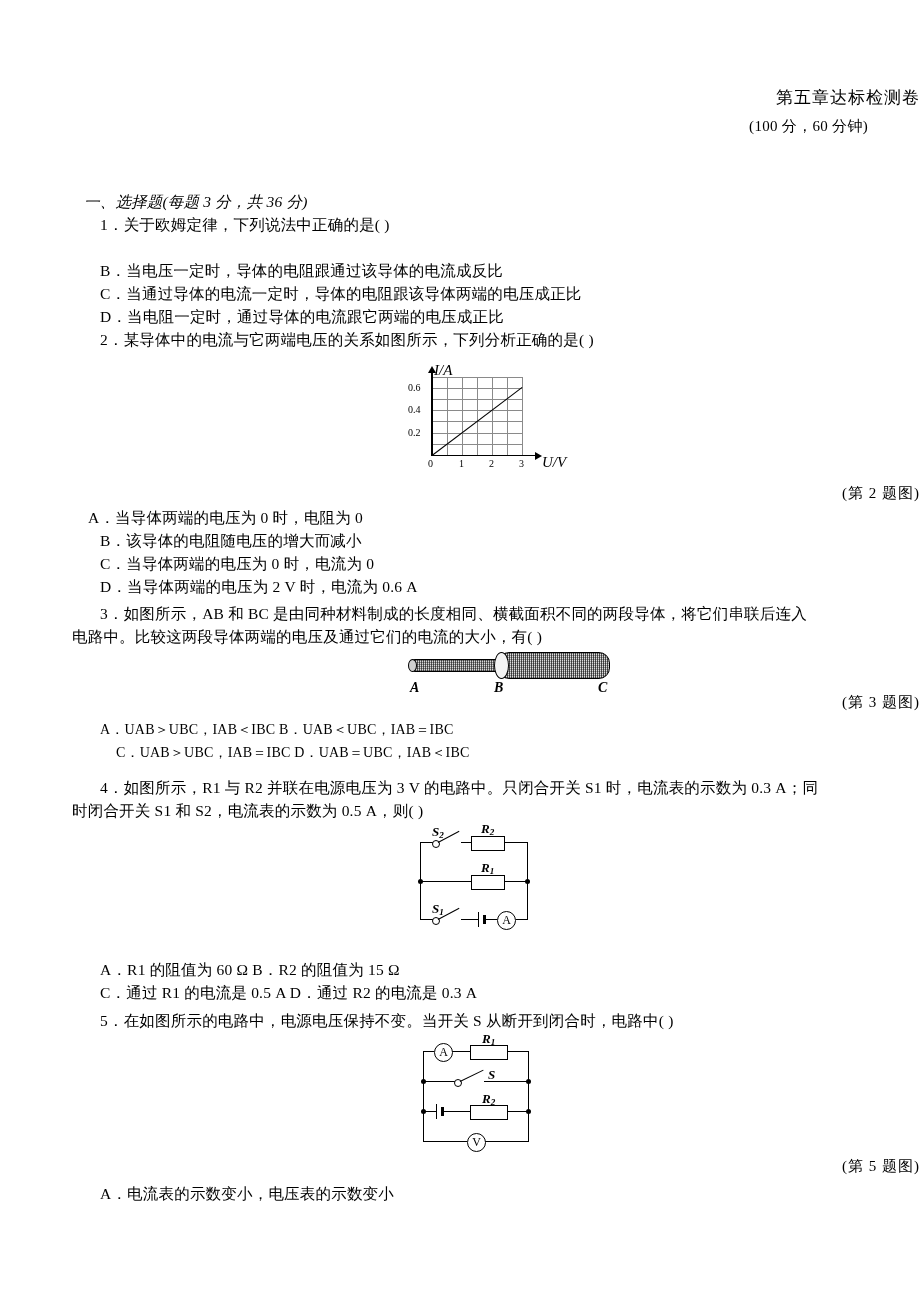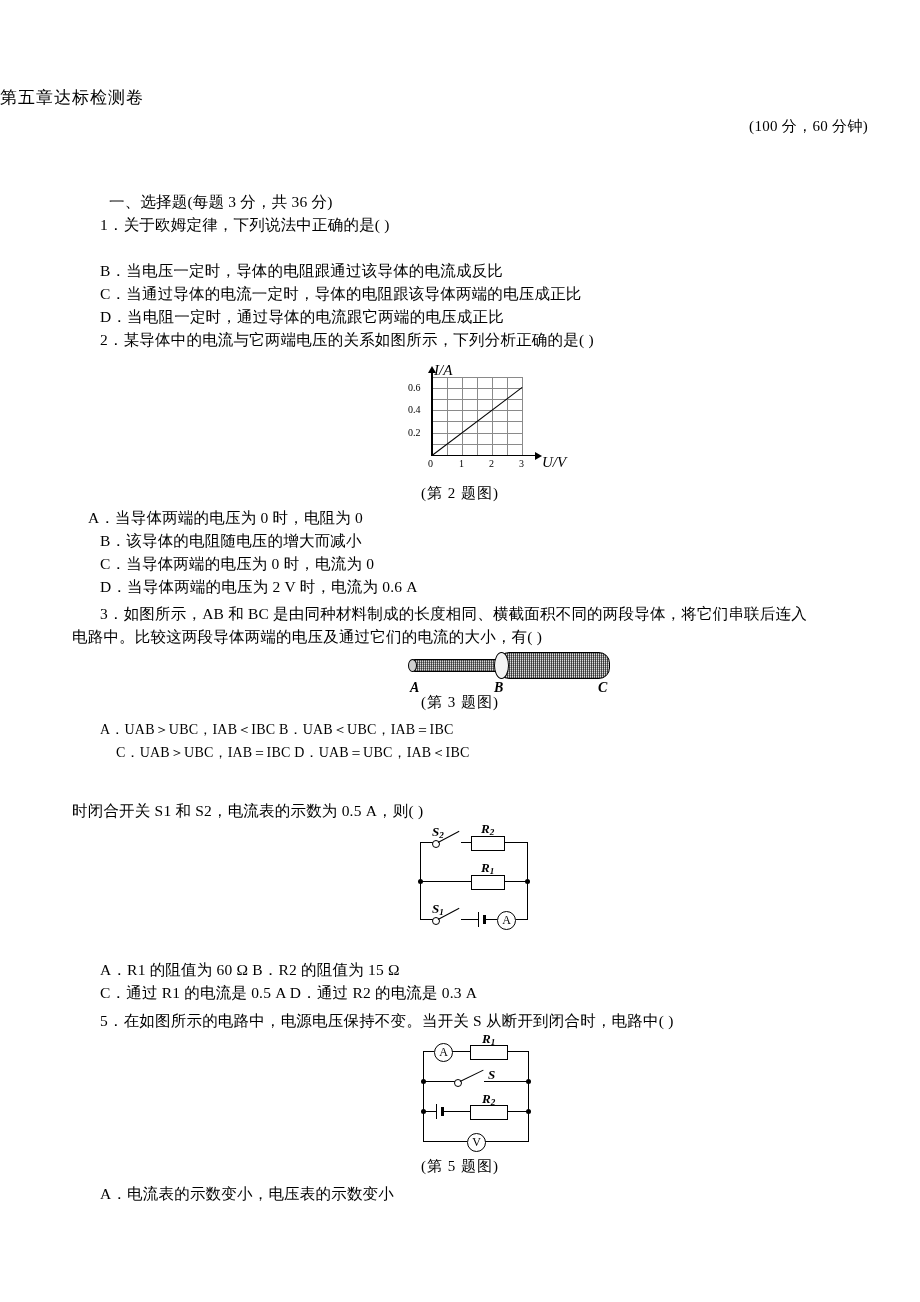--- a/index.html
+++ b/index.html
@@ -21,21 +21,21 @@
     width: 920px;
     height: 1302px;
     overflow: hidden;
   }
 
   
   .doc-title {
     position: absolute;
     left: 0; top: 86px;
     width: 920px;
-    text-align: left;
+    text-align: right;
     font-size: 17px;
     letter-spacing: 1px;
   }
   .time-score {
     position: absolute;
     right: 52px; top: 117px;
     font-size: 15px;
     letter-spacing: 0.3px;
   }
 
@@ -66,21 +66,21 @@
     letter-spacing: 0.2px;
   }
   sub { font-size: 70%; vertical-align: -0.25em; }
 
   
   .cap {
     position: absolute;
     font-size: 15px;
     width: 920px;
     left: 0;
-    text-align: center;
+    text-align: right;
     letter-spacing: 1px;
   }
 
   
   .fig { position: absolute; }
 
   
   .cond-thin {
     position: absolute;
     left: 8px; top: 9px;
@@ -176,21 +176,21 @@
 </style>
 </head>
 <body>
 
 <div class="page">
 
   <div class="doc-title">第五章达标检测卷</div>
   <div class="time-score">(100 分，60 分钟)</div>
 
 
-  <div class="ln" style="left:109px; top:192px;">一、选择题(每题 3 分，共 36 分)</div>
+  <div class="ln" style="left:84px; top:192px;font-style:italic;">一、选择题(每题 3 分，共 36 分)</div>
 
   <div class="ln" style="left:100px; top:215px;">1．关于欧姆定律，下列说法中正确的是(        )</div>
   <div class="ln" style="left:100px; top:261px;">B．当电压一定时，导体的电阻跟通过该导体的电流成反比</div>
   <div class="ln" style="left:100px; top:307px;">D．当电阻一定时，通过导体的电流跟它两端的电压成正比</div>
   <div class="ln" style="left:100px; top:284px;">C．当通过导体的电流一定时，导体的电阻跟该导体两端的电压成正比</div>
 
   <div class="ln" style="left:100px; top:330px;">2．某导体中的电流与它两端电压的关系如图所示，下列分析正确的是(        )</div>
 
   <div class="fig" style="left:418px; top:363px; width:150px; height:115px;">
 
@@ -245,20 +245,21 @@
     <div class="cond-joint"></div>
     <div class="cond-lbl" style="left:8px; top:30px;">A</div>
     <div class="cond-lbl" style="left:92px; top:30px;">B</div>
     <div class="cond-lbl" style="left:196px; top:30px;">C</div>
   </div>
   <div class="cap" style="top:693px;">(第 3 题图)</div>
 
   <div class="ln" style="left:100px; top:720px; font-size:14px;">A．UAB＞UBC，IAB＜IBC   B．UAB＜UBC，IAB＝IBC</div>
   <div class="ln" style="left:116px; top:743px; font-size:14px;">C．UAB＞UBC，IAB＝IBC   D．UAB＝UBC，IAB＜IBC</div>
 
+  <div class="ln" style="left:100px; top:778px;">4．如图所示，R1 与 R2 并联在电源电压为 3 V 的电路中。只闭合开关 S1 时，电流表的示数为 0.3 A；同</div>
   <div class="ln" style="left:72px; top:801px;">时闭合开关 S1 和 S2，电流表的示数为 0.5 A，则(        )</div>
 
   <div class="fig" style="left:415px; top:826px; width:125px; height:105px;">
 
     <div class="wire-v" style="left:5px; top:16px; height:78px;"></div>
     <div class="wire-v" style="left:112px; top:16px; height:78px;"></div>
 
     <div class="wire-h" style="left:5px; top:16px; width:14px;"></div>
     <div class="wire-h" style="left:46px; top:16px; width:10px;"></div>
     <div class="wire-h" style="left:88px; top:16px; width:24px;"></div>

